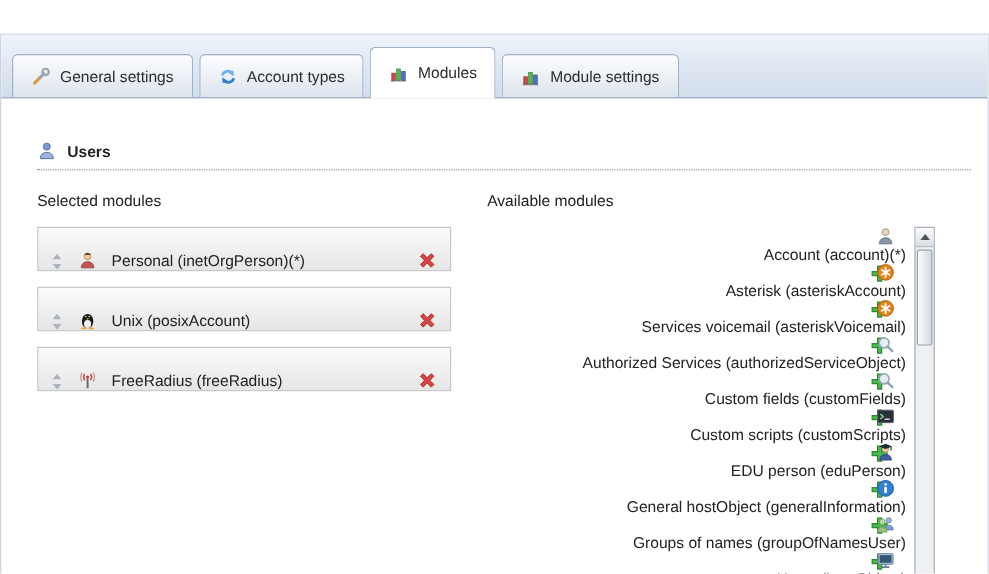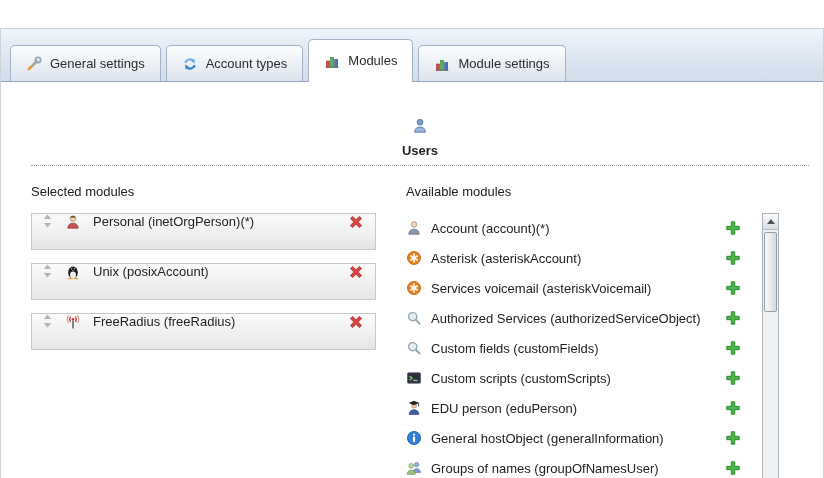--- a/index.html
+++ b/index.html
@@ -46,44 +46,43 @@
   }
   .ticon { width: 16px; height: 16px; display: inline-flex; }
   .ticon svg { display: block; }
   
   .legend {
     margin: 36px 14px 0 30px;
     display: flex; align-items: center; gap: 9px;
     font-weight: bold;
     border-bottom: 1px dotted #979797;
     padding-bottom: 7px;
-    flex-direction: column;
   }
   
   .columns { display: flex; gap: 30px; margin: 18px 0 0 30px; }
   .col-left { width: 345px; }
   .col-right { width: 373px; }
   .col-head { margin-bottom: 14px; color: #222; }
   
   .sel-row {
     height: 37px; margin-bottom: 13px;
     border: 1px solid #c8c8c8;
     background: linear-gradient(#fbfbfb, #e6e6e6);
-    display: flex; align-items: flex-start;
+    display: flex; align-items: flex-end;
     padding: 0 11px;
   }
   .drag { display: inline-flex; margin-right: 13px; cursor: move; }
   .micon { width: 16px; height: 16px; display: inline-flex; margin-right: 12px; flex: none; }
   .micon svg { display: block; }
   .mlabel { color: #222; }
   .del { margin-left: auto; width: 16px; height: 16px; display: inline-flex; cursor: pointer; }
   
   .avail-wrap { display: flex; align-items: flex-start; }
   .avail-list { flex: 1; margin-right: 7px; }
-  .avail-row { height: 30px; display: flex; align-items: center; }
+  .avail-row { height: 30px; display: flex; align-items: flex-end; flex-direction: column; }
   .avail-row .micon { margin-right: 9px; }
   .add { margin-left: auto; margin-right: 14px; width: 16px; height: 16px; display: inline-flex; cursor: pointer; }
   
   .scrollbar {
     width: 17px; height: 306px; flex: none;
     border: 1px solid #a8b0ba;
     background: #eef0f2;
     display: flex; flex-direction: column;
   }
   .sb-btn {

